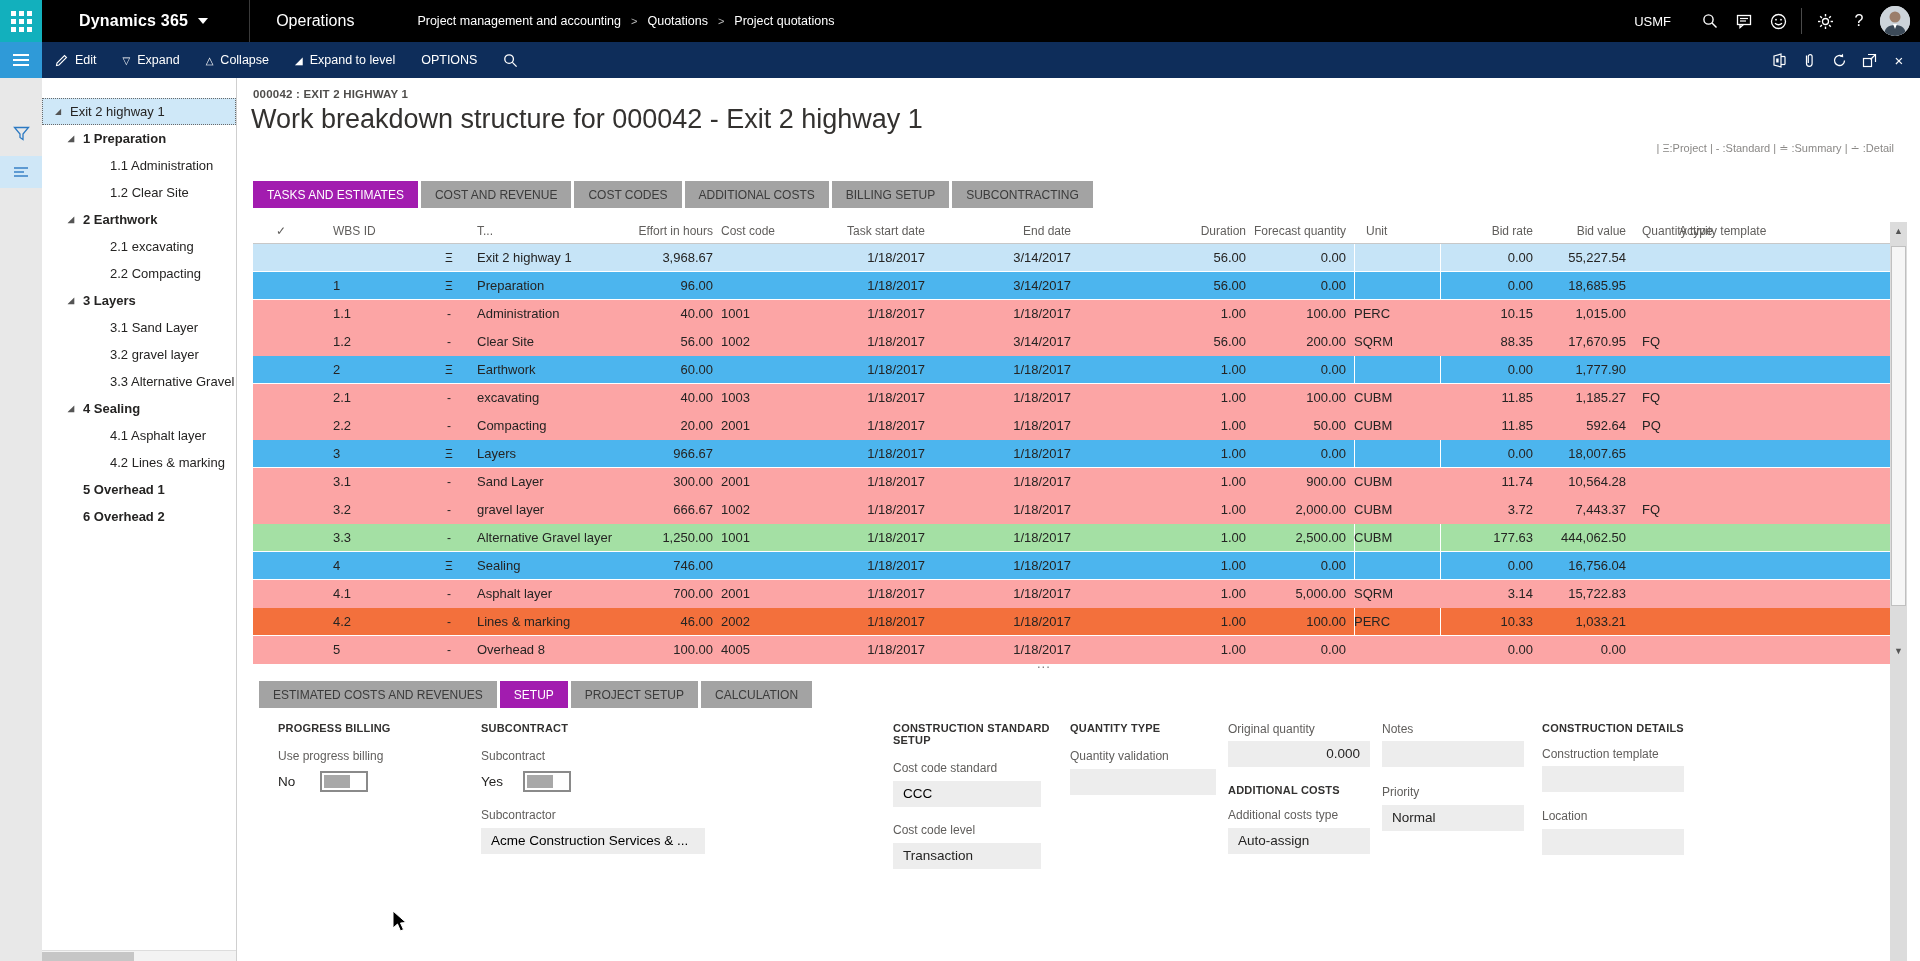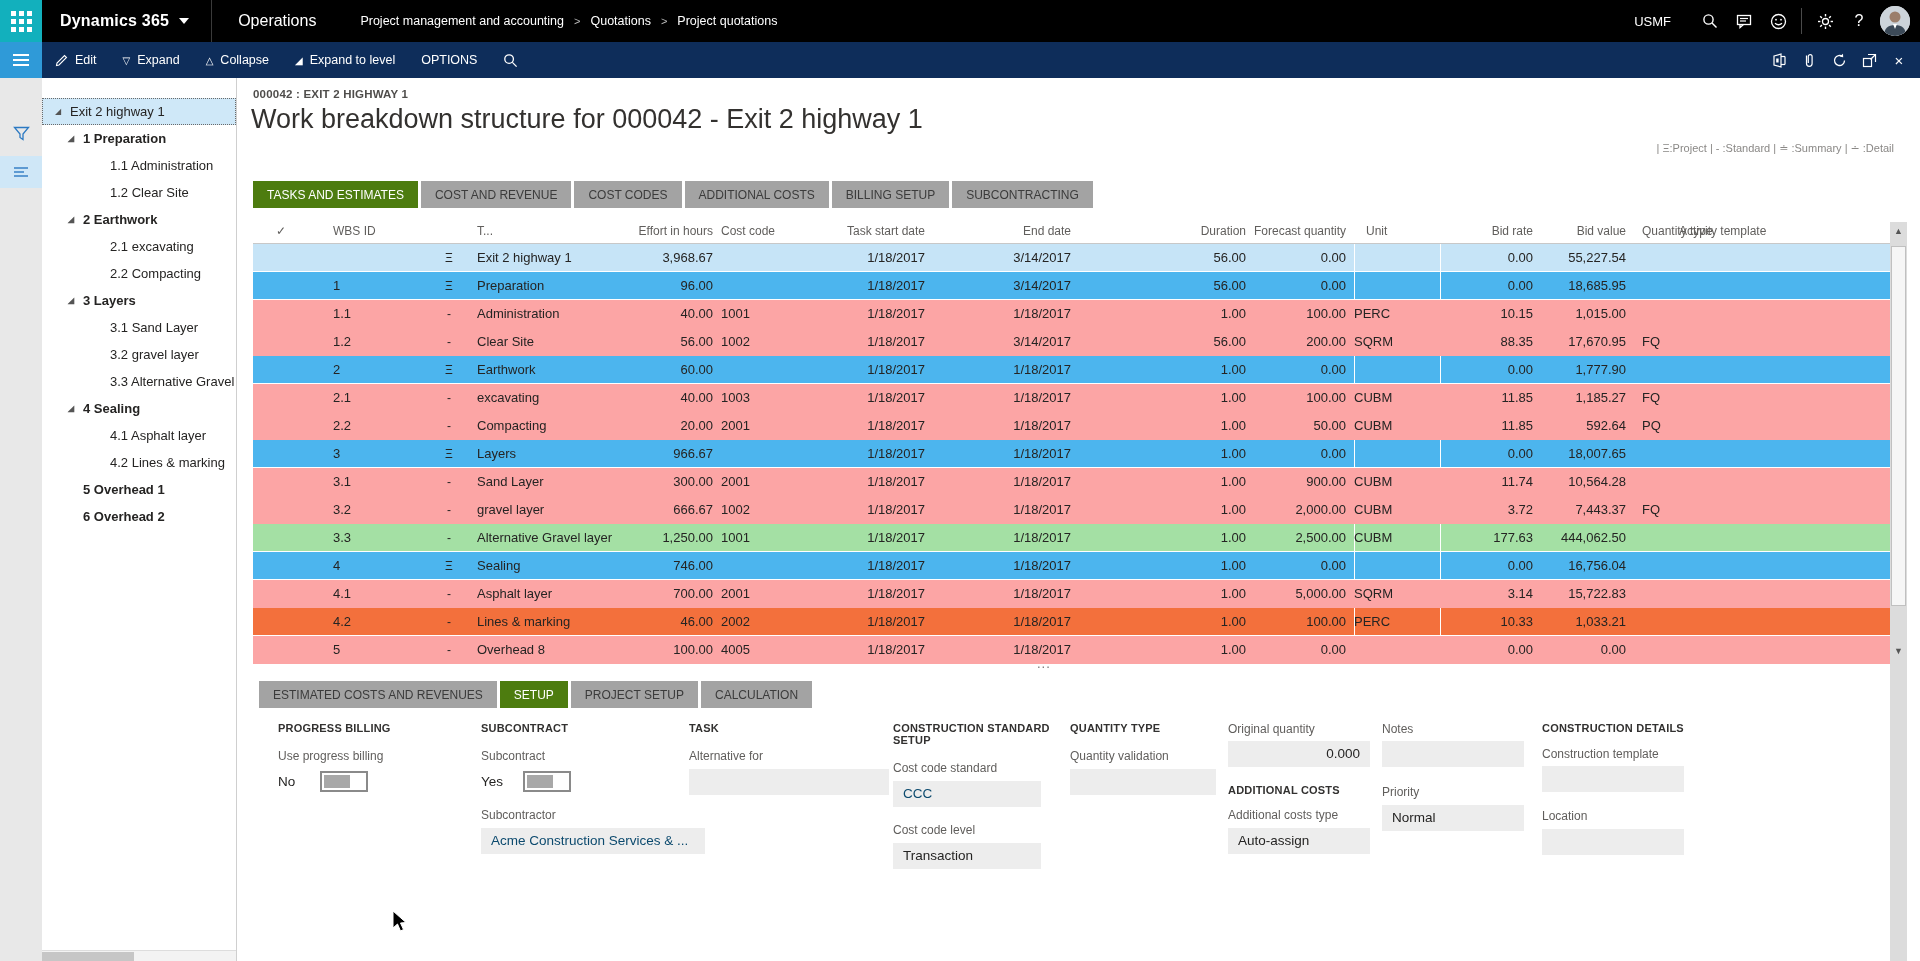--- a/index.html
+++ b/index.html
@@ -1,21 +1,21 @@
 <!DOCTYPE html>
 <html><head>
 <meta charset="utf-8">
 <style>
   * { margin:0; padding:0; box-sizing:border-box; }
   html,body { width:1920px; height:961px; overflow:hidden; background:#fff;
     font-family:"Liberation Sans", sans-serif; color:#252423; }
 
   
   #topbar { position:absolute; left:0; top:0; width:1920px; height:42px; background:#000;
-    display:flex; align-items:stretch; color:#fff; }
+    display:flex; align-items:stretch; color:#fff;gap:19px; }
   .waffle { width:42px; height:42px; background:#12b0bd; display:flex; align-items:center; justify-content:center; cursor:pointer;}
   .waffle-grid { display:grid; grid-template-columns:repeat(3,5px); grid-gap:3px; }
   .waffle-grid i { width:5px; height:5px; background:#fff; display:block; }
   .tb-app { display:flex; align-items:center; padding:0 22px 0 18px; font-size:16px; font-weight:700; letter-spacing:.2px; }
   .tb-caret { width:0; height:0; border-left:5px solid transparent; border-right:5px solid transparent; border-top:6px solid #fff; margin-left:10px; }
   .tb-product { display:flex; align-items:center; padding:0 26px; font-size:16px; border-left:1px solid #3a3a3a; }
   .tb-bc { display:flex; align-items:center; font-size:12.5px; padding-left:12px; }
   .tb-bc span.crumb { padding:0 6px; }
   .tb-bc span.sep { color:#bbb; font-size:11px; padding:0 4px; }
   .tb-right { margin-left:auto; display:flex; align-items:center; }
@@ -59,21 +59,21 @@
 
   
   #main { position:absolute; left:237px; top:78px; width:1683px; height:883px; background:#fff; }
   .rec-line { position:absolute; left:16px; top:10px; font-size:11.5px; font-weight:700; color:#4f4d4b; letter-spacing:.2px; }
   .page-title { position:absolute; left:14px; top:26px; font-size:27px; font-weight:300; color:#33312f; }
   .legend { position:absolute; right:26px; top:64px; font-size:11px; color:#8a8886; }
 
   .tabstrip { position:absolute; left:16px; top:103px; display:flex; }
   .tab { height:27px; display:flex; align-items:center; padding:0 14px; margin-right:3px; font-size:12px;
     background:#a3a3a3; color:#3b3b3b; cursor:pointer; white-space:nowrap; }
-  .tab.active { background:#4d7c0f; color:#fff; }
+  .tab.active { background:#a21caf; color:#fff; }
 
   
   #grid { position:absolute; left:16px; top:140px; width:1645px; }
   :root { --cols:56px 120px 40px 122px 130px 120px 92px 146px 175px 100px 87px 100px 93px 45px 1fr; }
   #grid-header { display:grid; grid-template-columns:var(--cols); height:26px; align-items:center;
     border-bottom:1px solid #c8c8c8; font-size:12px; color:#605e5c; }
   .hcell { white-space:nowrap; overflow:visible; }
   #grid-body .grow { display:grid; grid-template-columns:var(--cols); height:28px; align-items:center; font-size:13px; cursor:pointer; }
   .cell { height:28px; line-height:28px; white-space:nowrap; overflow:visible; }
   .c-check { text-align:center; }
@@ -94,21 +94,21 @@
     box-shadow: inset 1px 0 #fff, inset -1px 0 #fff; }
   .more-dots { position:absolute; left:800px; top:578px; font-size:13px; color:#777; letter-spacing:1px; }
 
   
   .dtabstrip { position:absolute; left:22px; top:603px; display:flex; }
   #details { position:absolute; left:0; top:636px; width:1683px; height:240px; }
   .dcol { position:absolute; top:0; }
   .grp-title { font-size:11px; font-weight:700; color:#323130; letter-spacing:.2px; }
   .flabel { font-size:12px; color:#605e5c; }
   .fbox { height:26px; line-height:26px; background:#ededed; font-size:13.5px; padding:0 10px; color:#252423; }
-  .fbox.link { color:#0c4a6e; cursor:pointer; }
+  .fbox.link { color:#000000; cursor:pointer; }
   .fbox.right { text-align:right; }
   .toggle-row { display:flex; align-items:center; }
   .toggle-val { font-size:13.5px; width:42px; }
   .toggle { width:48px; height:21px; border:2px solid #8a8a8a; background:#fff; position:relative; cursor:pointer; }
   .toggle::after { content:""; position:absolute; left:2px; top:2px; bottom:2px; width:26px; background:#a8a8a8; }
 
   
   #vscroll { position:absolute; left:1890px; top:222px; width:17px; height:739px; background:#dcdcdc; }
   #vscroll .arr { position:absolute; left:0; width:17px; text-align:center; font-size:9px; color:#555; }
   #vscroll .thumb { position:absolute; left:1px; top:24px; width:15px; height:360px; background:#f6f6f6; border:1px solid #c0c0c0; }
@@ -675,25 +675,20 @@
       <div class="grp-title" style="margin-top:8px">SUBCONTRACT</div>
       <div class="flabel" style="margin-top:15px">Subcontract</div>
       <div class="toggle-row" style="margin-top:8px">
         <span class="toggle-val">Yes</span>
         <span class="toggle"></span>
       </div>
       <div class="flabel" style="margin-top:16px">Subcontractor</div>
       <div class="fbox link" style="margin-top:6px; width:224px;">Acme Construction Services &amp; ...</div>
     </div>
 
-    <div class="dcol" style="left:452px; width:200px;">
-      <div class="grp-title" style="margin-top:8px">TASK</div>
-      <div class="flabel" style="margin-top:15px">Alternative for</div>
-      <div class="fbox" style="margin-top:6px; width:200px;"></div>
-    </div>
 
     <div class="dcol" style="left:656px; width:170px;">
       <div class="grp-title" style="margin-top:8px">CONSTRUCTION STANDARD SETUP</div>
       <div class="flabel" style="margin-top:15px">Cost code standard</div>
       <div class="fbox link" style="margin-top:6px; width:148px;">CCC</div>
       <div class="flabel" style="margin-top:16px">Cost code level</div>
       <div class="fbox" style="margin-top:6px; width:148px;">Transaction</div>
     </div>
 
     <div class="dcol" style="left:833px; width:150px;">

